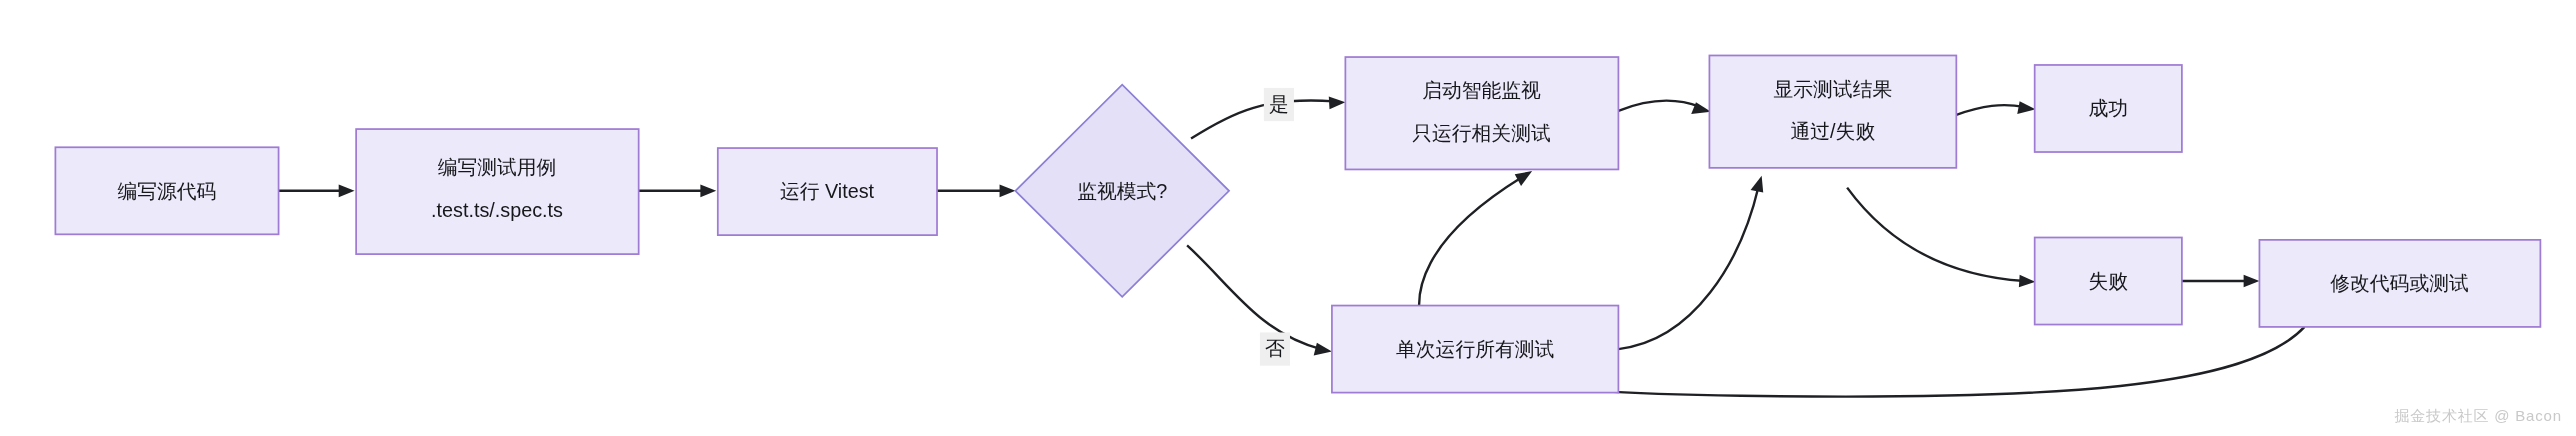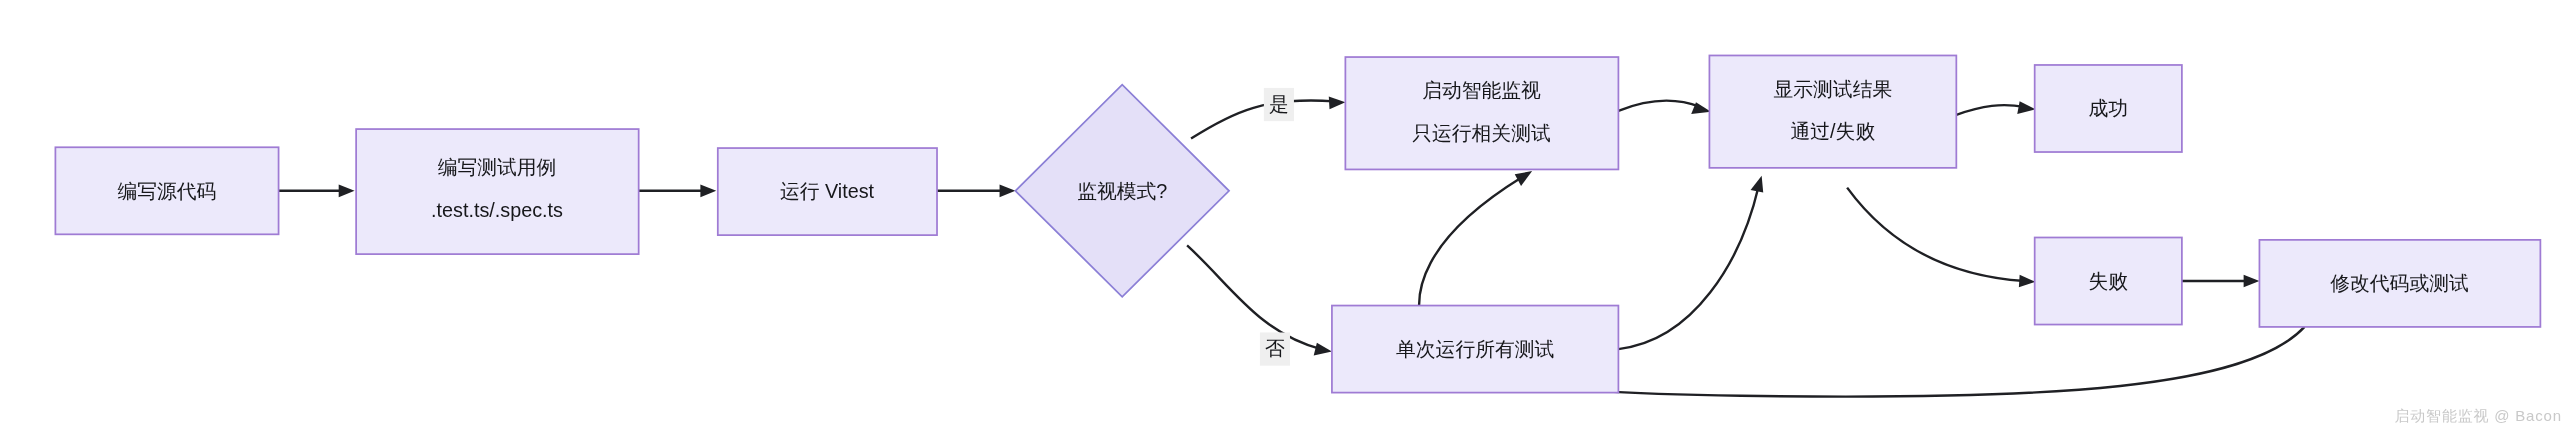--- a/index.html
+++ b/index.html
@@ -185,16 +185,16 @@
       <text class="node-label" x="2664" y="357">失败</text>
     </g>
 
     <g>
       <rect class="node-rect" x="2855" y="303" width="355" height="110"></rect>
       <text class="node-label" x="3032" y="360">修改代码或测试</text>
     </g>
 
   </svg>
 
-  <div class="watermark">启动智能监视 @ Bacon</div>
+  <div class="watermark">掘金技术社区 @ Bacon</div>
 
 </div>
 
 
 </body></html>

